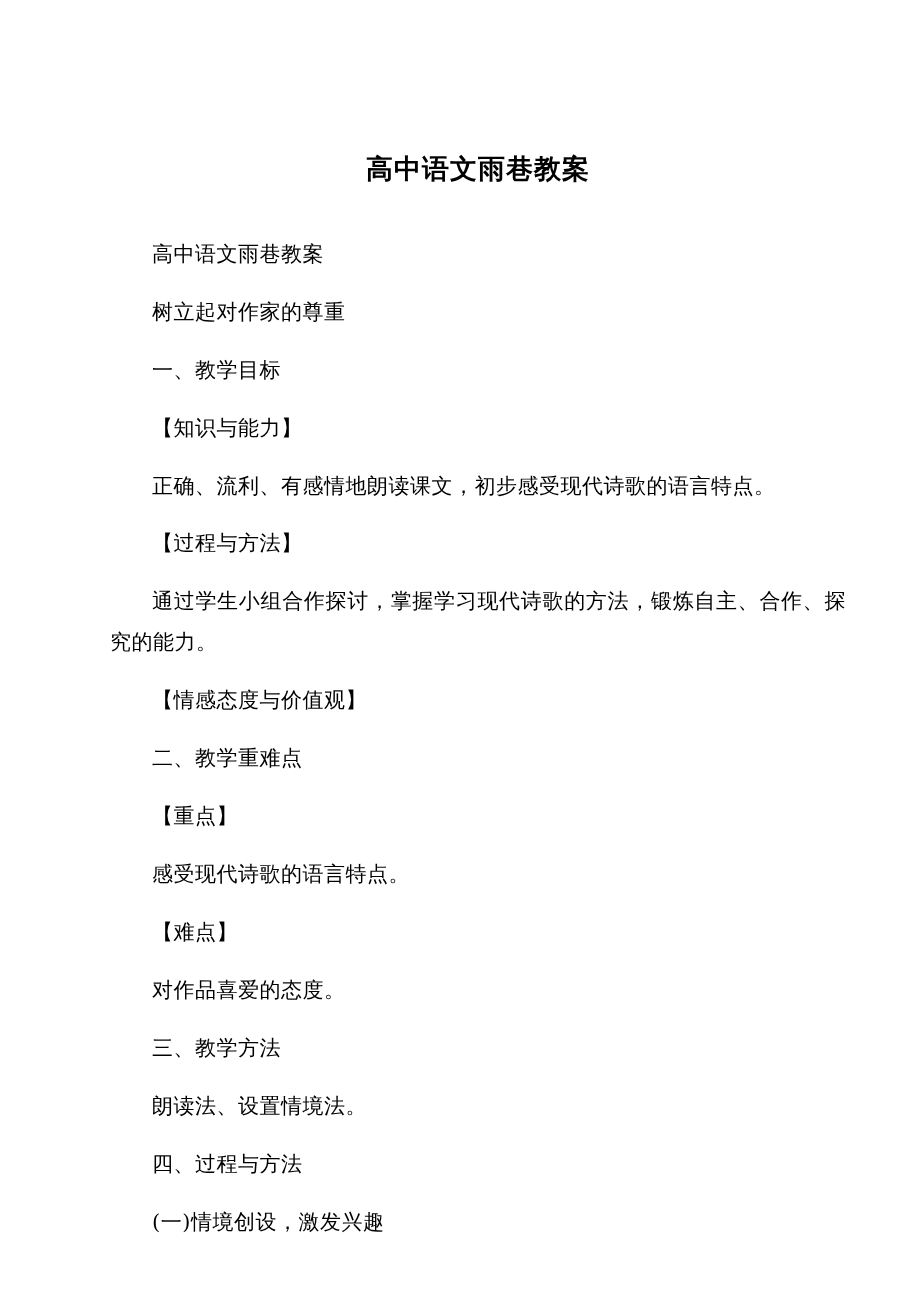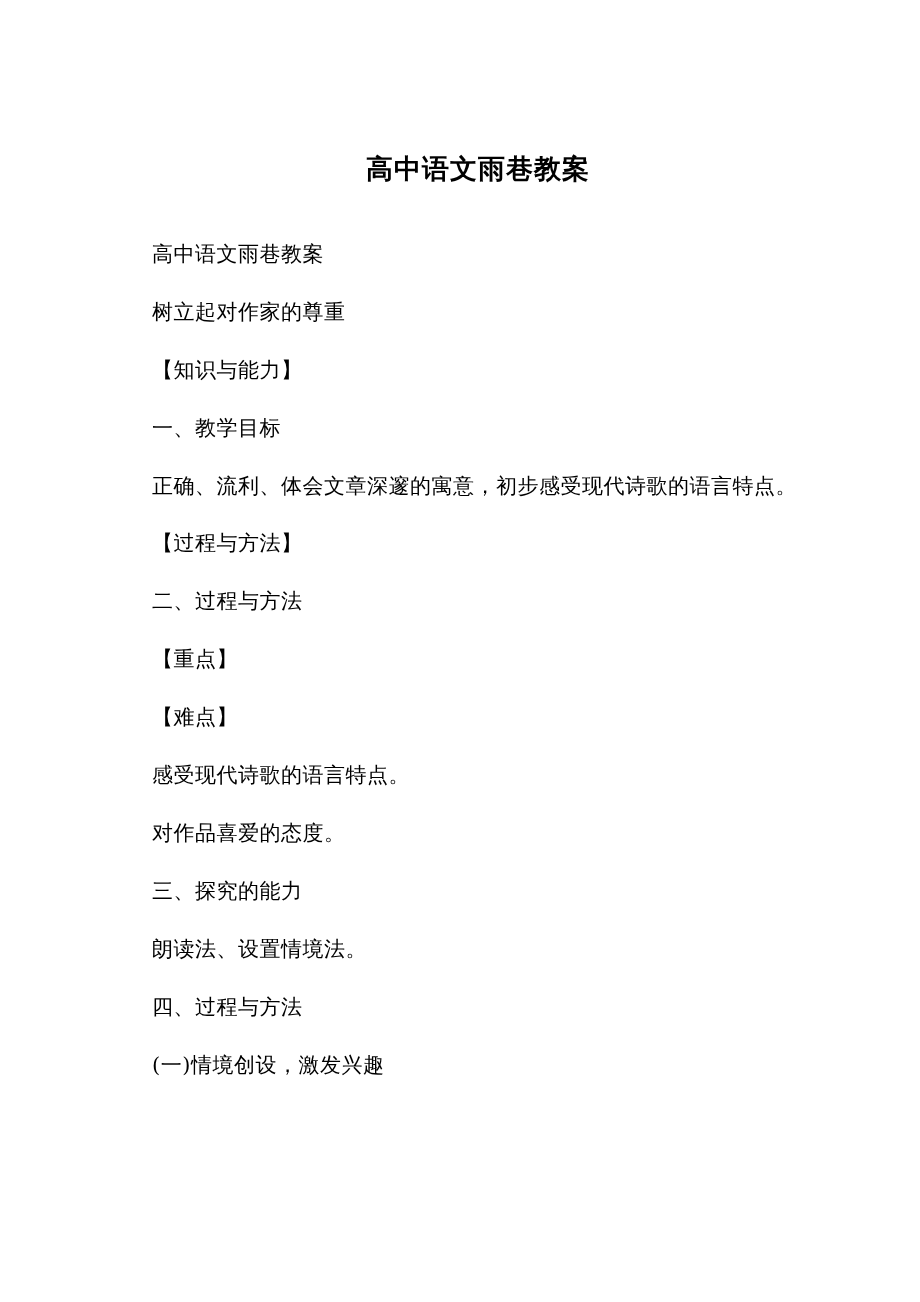--- a/index.html
+++ b/index.html
@@ -43,28 +43,30 @@
   }
 </style>
 </head>
 <body>
 
 <div class="page">
   <h1 class="doc-title">高中语文雨巷教案</h1>
   <div class="body">
     <p class="para">高中语文雨巷教案</p>
     <p class="para">树立起对作家的尊重</p>
+    <p class="para">一、教学目标</p>
     <p class="para">【知识与能力】</p>
-    <p class="para">一、教学目标</p>
-    <p class="para">正确、流利、体会文章深邃的寓意，初步感受现代诗歌的语言特点。</p>
+    <p class="para">正确、流利、有感情地朗读课文，初步感受现代诗歌的语言特点。</p>
     <p class="para">【过程与方法】</p>
-    <p class="para">二、过程与方法</p>
+    <p class="para wrap">通过学生小组合作探讨，掌握学习现代诗歌的方法，锻炼自主、合作、探究的能力。</p>
+    <p class="para">【情感态度与价值观】</p>
+    <p class="para">二、教学重难点</p>
     <p class="para">【重点】</p>
+    <p class="para">感受现代诗歌的语言特点。</p>
     <p class="para">【难点】</p>
-    <p class="para">感受现代诗歌的语言特点。</p>
     <p class="para">对作品喜爱的态度。</p>
-    <p class="para">三、探究的能力</p>
+    <p class="para">三、教学方法</p>
     <p class="para">朗读法、设置情境法。</p>
     <p class="para">四、过程与方法</p>
     <p class="para">(一)情境创设，激发兴趣</p>
 
   </div>
 </div>
 
 </body></html>

